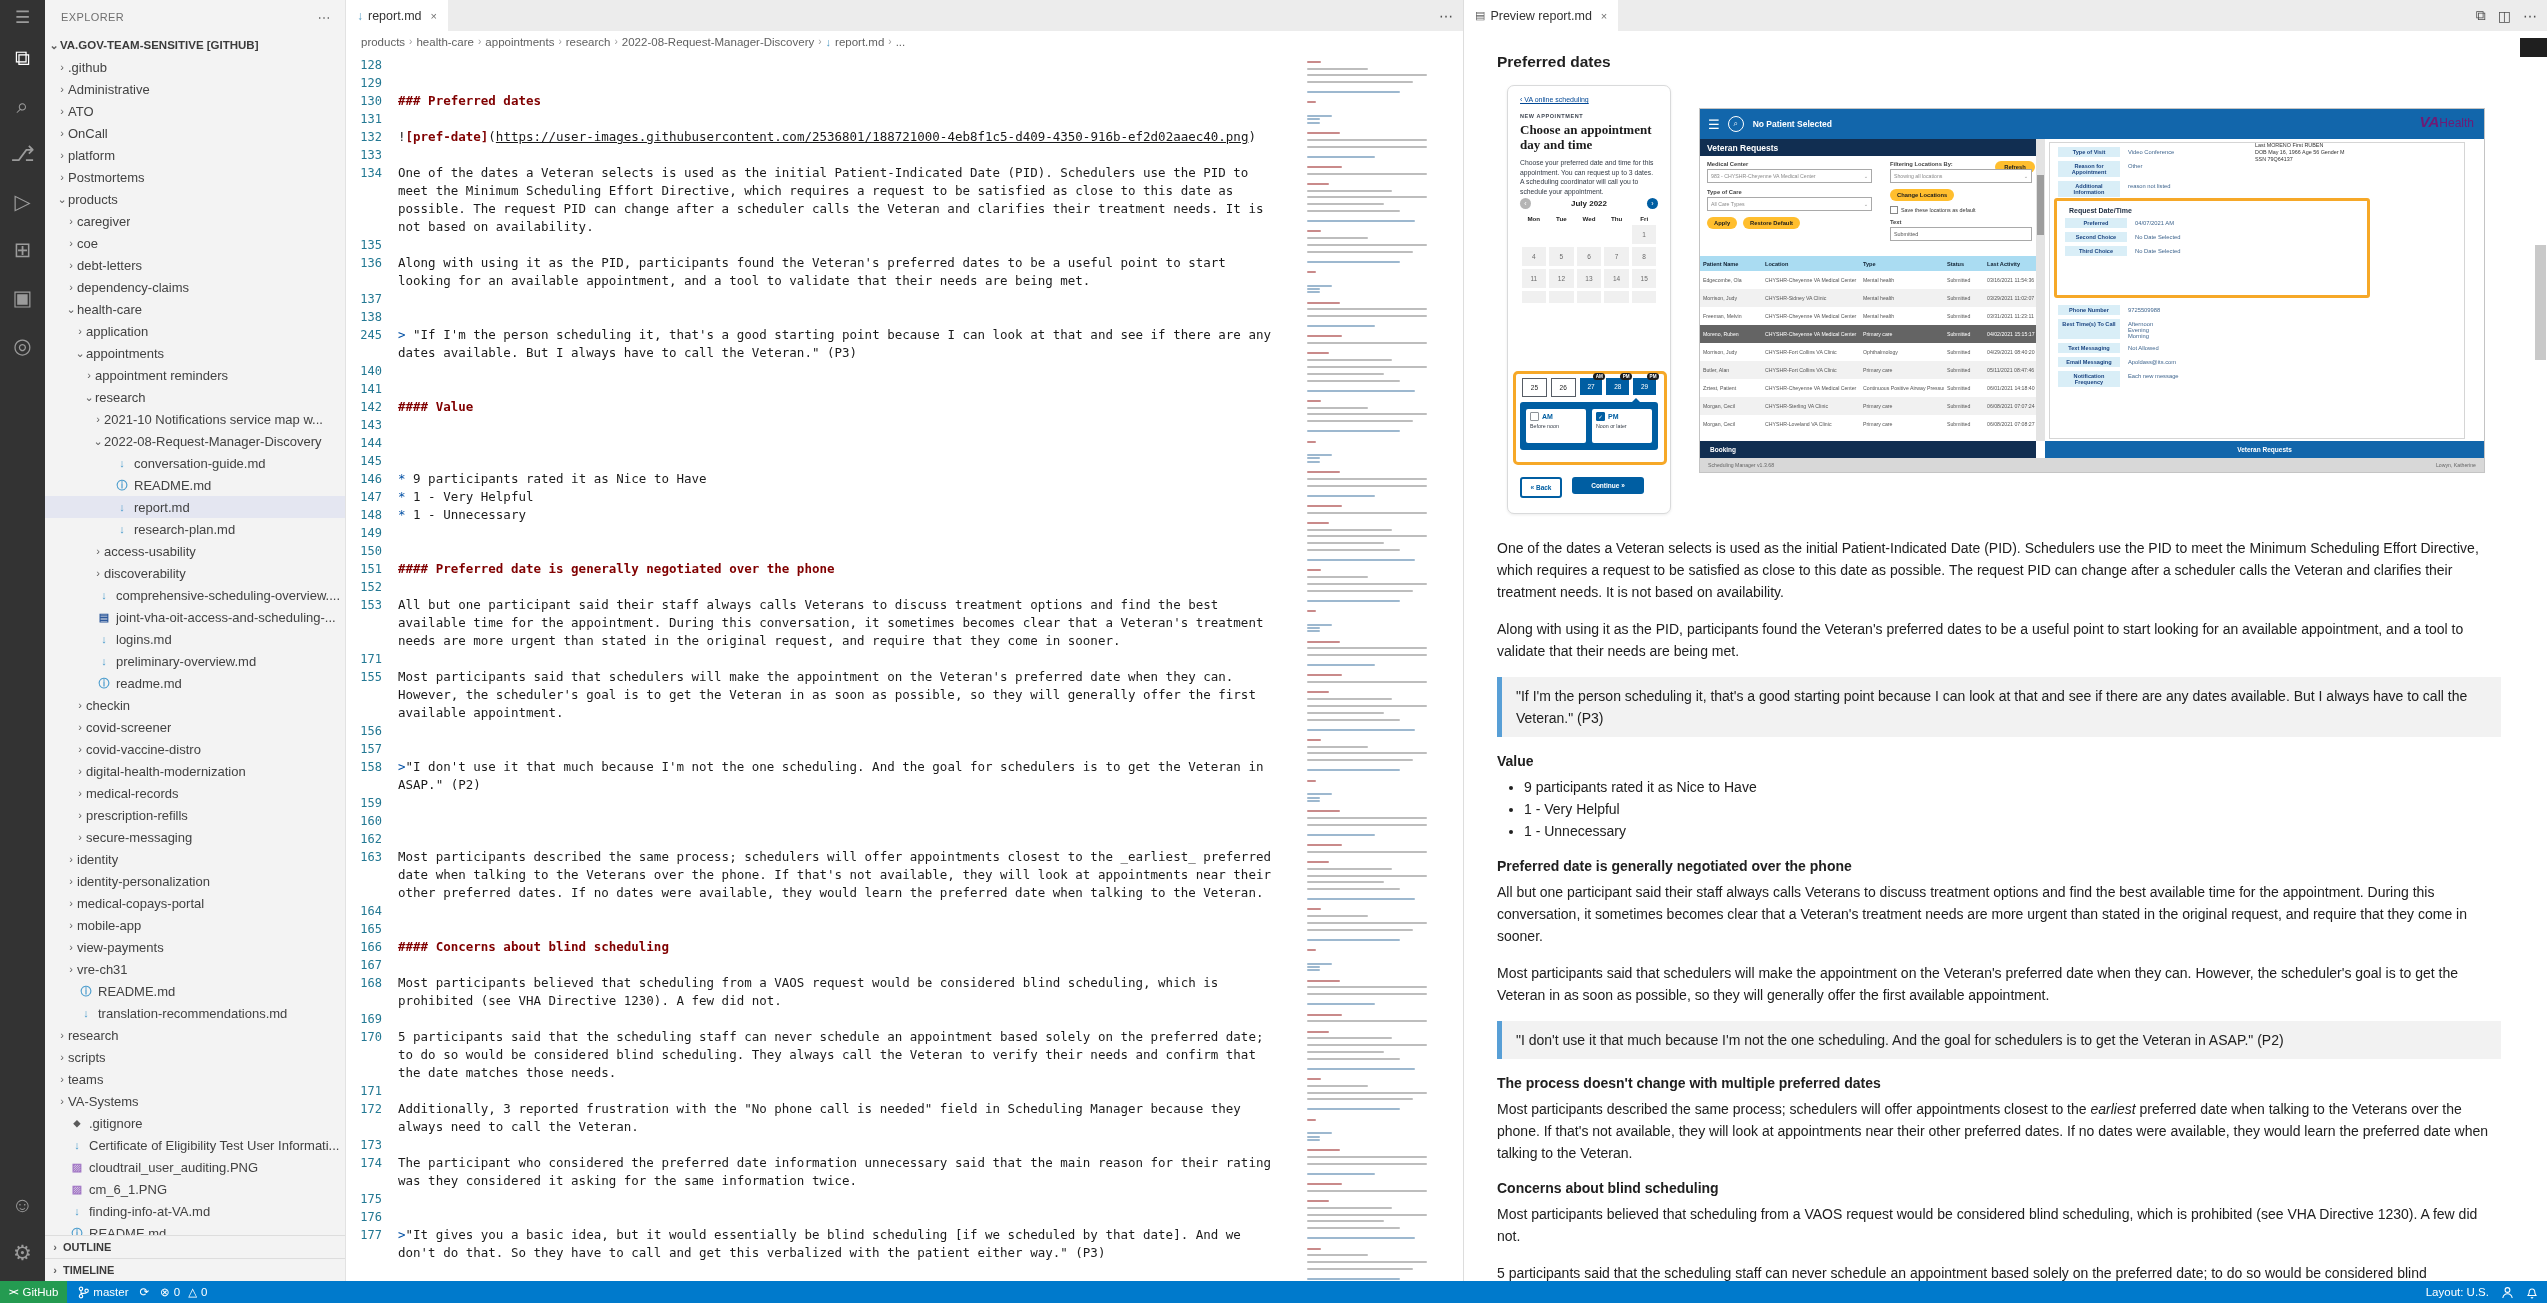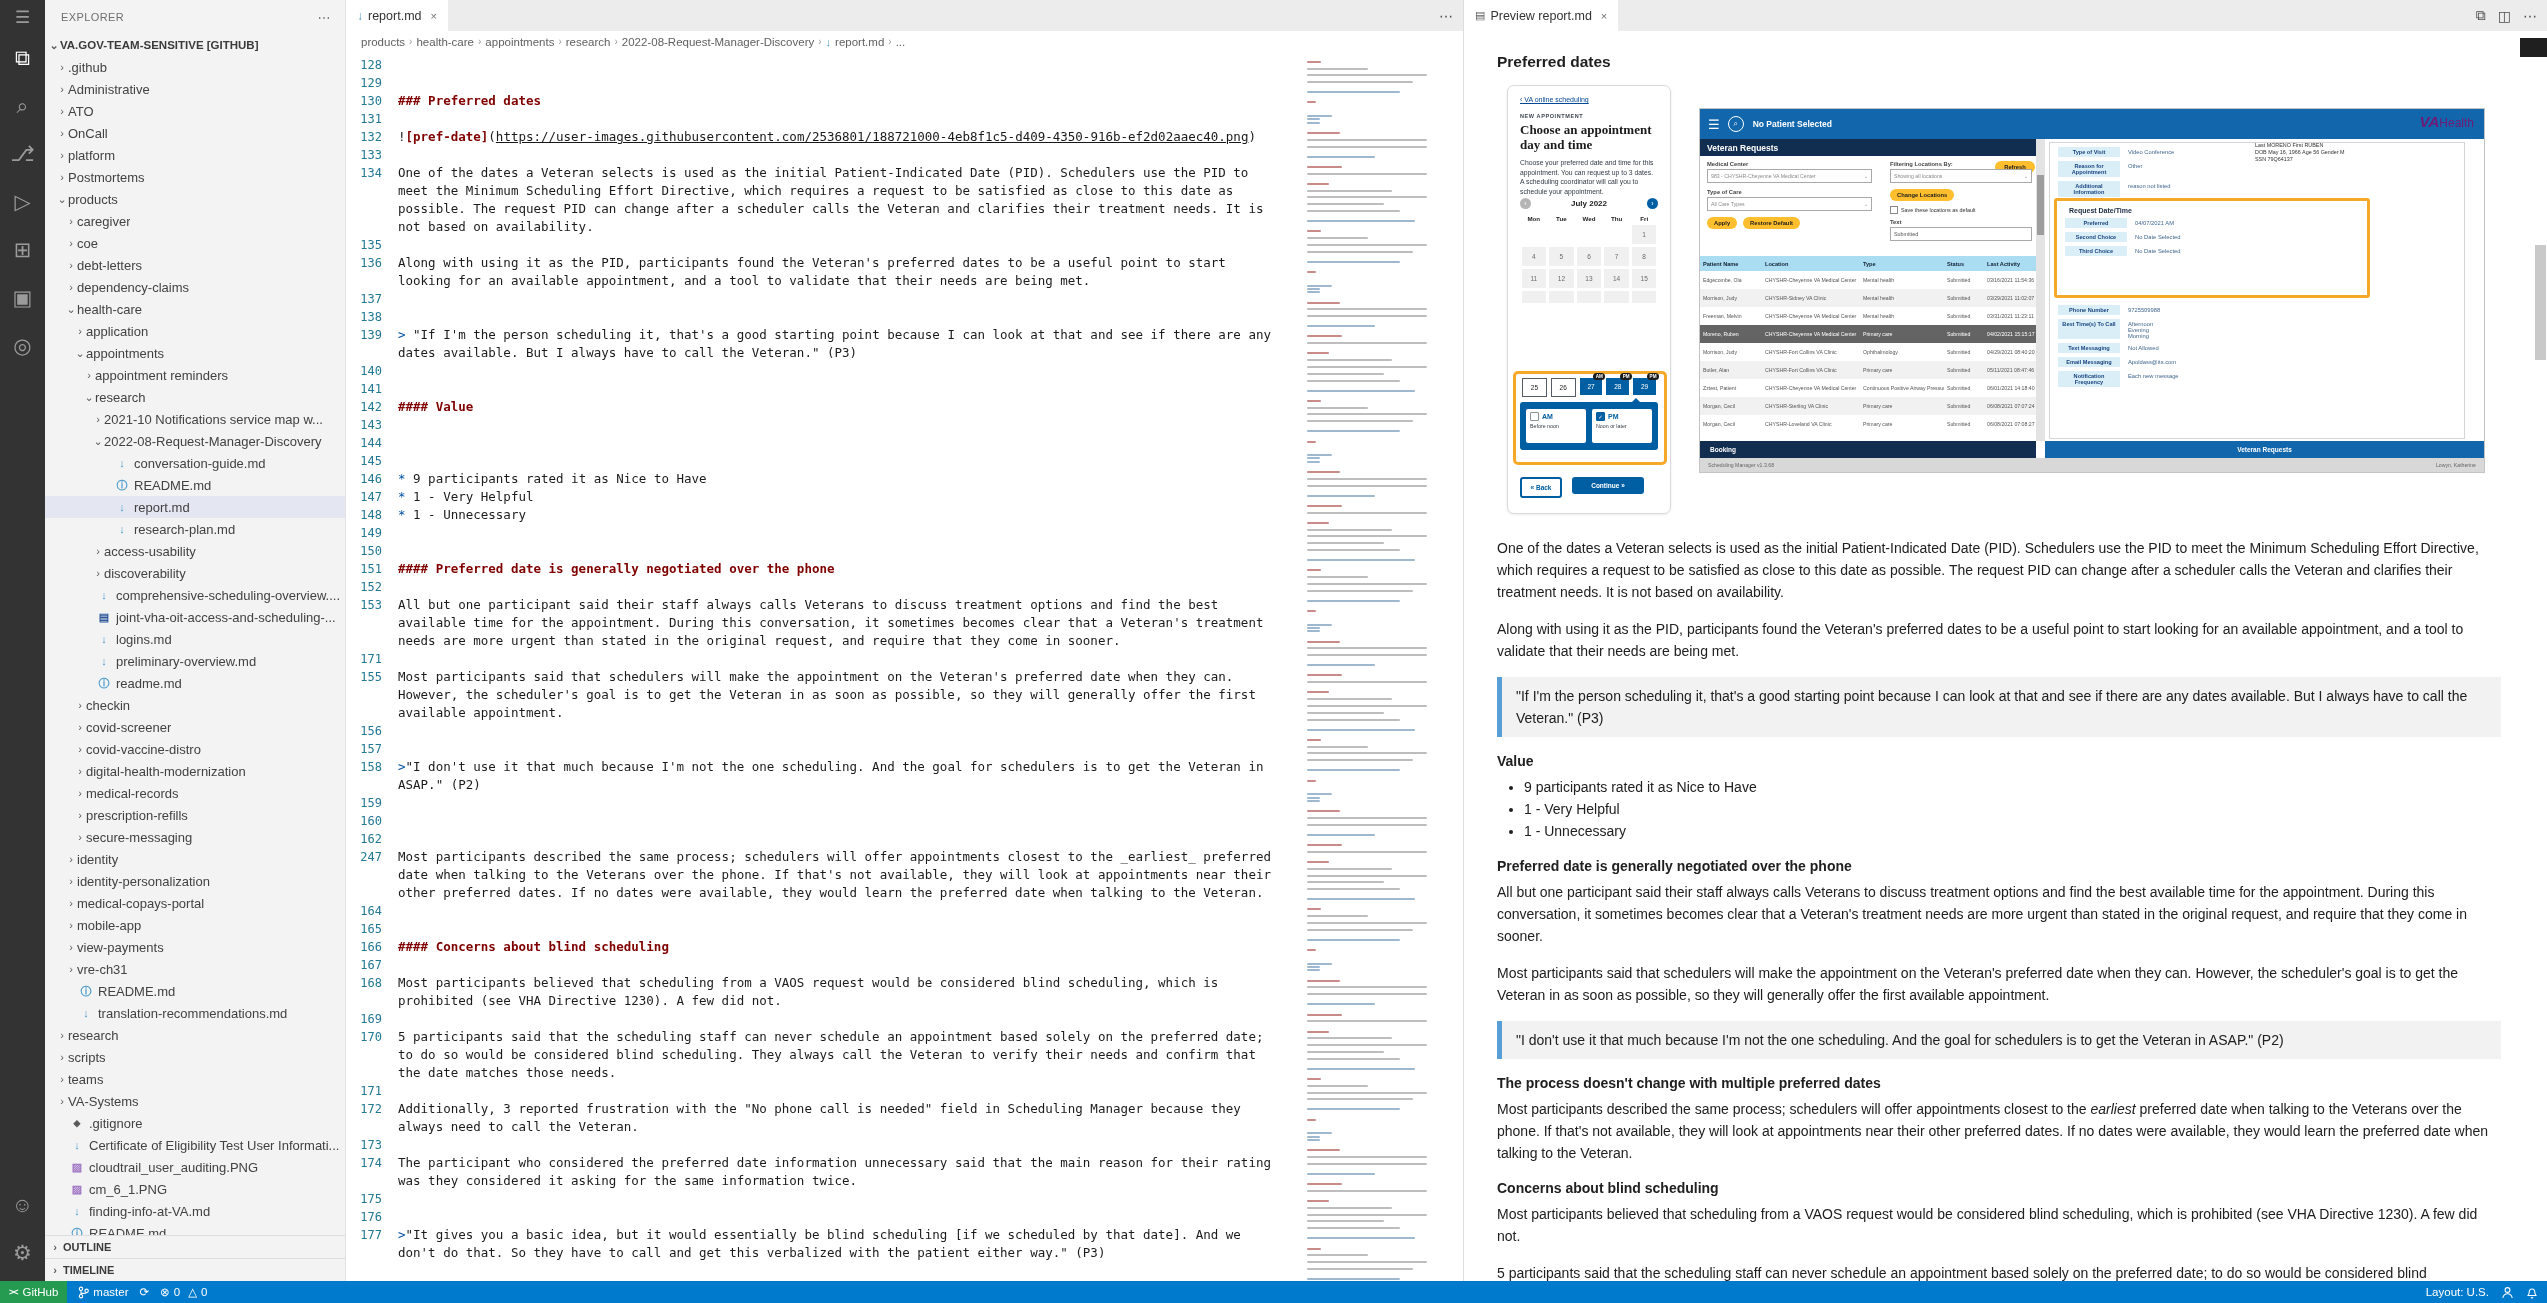--- a/index.html
+++ b/index.html
@@ -512,21 +512,21 @@
         </div>
         <div class="cl">
           <span class="ln">137</span>
           <div class="lt"></div>
         </div>
         <div class="cl">
           <span class="ln">138</span>
           <div class="lt"></div>
         </div>
         <div class="cl">
-          <span class="ln">139</span>
+          <span class="ln">245</span>
           <div class="lt"><span class="mp">&gt; </span><span>"If I'm the person scheduling it, that's a good starting point because I can look at that and see if there are any dates available. But I always have to call the Veteran." (P3)</span></div>
         </div>
         <div class="cl">
           <span class="ln">140</span>
           <div class="lt"></div>
         </div>
         <div class="cl">
           <span class="ln">141</span>
           <div class="lt"></div>
         </div>
@@ -604,21 +604,21 @@
         </div>
         <div class="cl">
           <span class="ln">160</span>
           <div class="lt"></div>
         </div>
         <div class="cl">
           <span class="ln">162</span>
           <div class="lt"></div>
         </div>
         <div class="cl">
-          <span class="ln">247</span>
+          <span class="ln">163</span>
           <div class="lt">Most participants described the same process; schedulers will offer appointments closest to the _earliest_ preferred date when talking to the Veterans over the phone. If that's not available, they will look at appointments near their other preferred dates. If no dates were available, they would learn the preferred date when talking to the Veteran.</div>
         </div>
         <div class="cl">
           <span class="ln">164</span>
           <div class="lt"></div>
         </div>
         <div class="cl">
           <span class="ln">165</span>
           <div class="lt"></div>
         </div>

